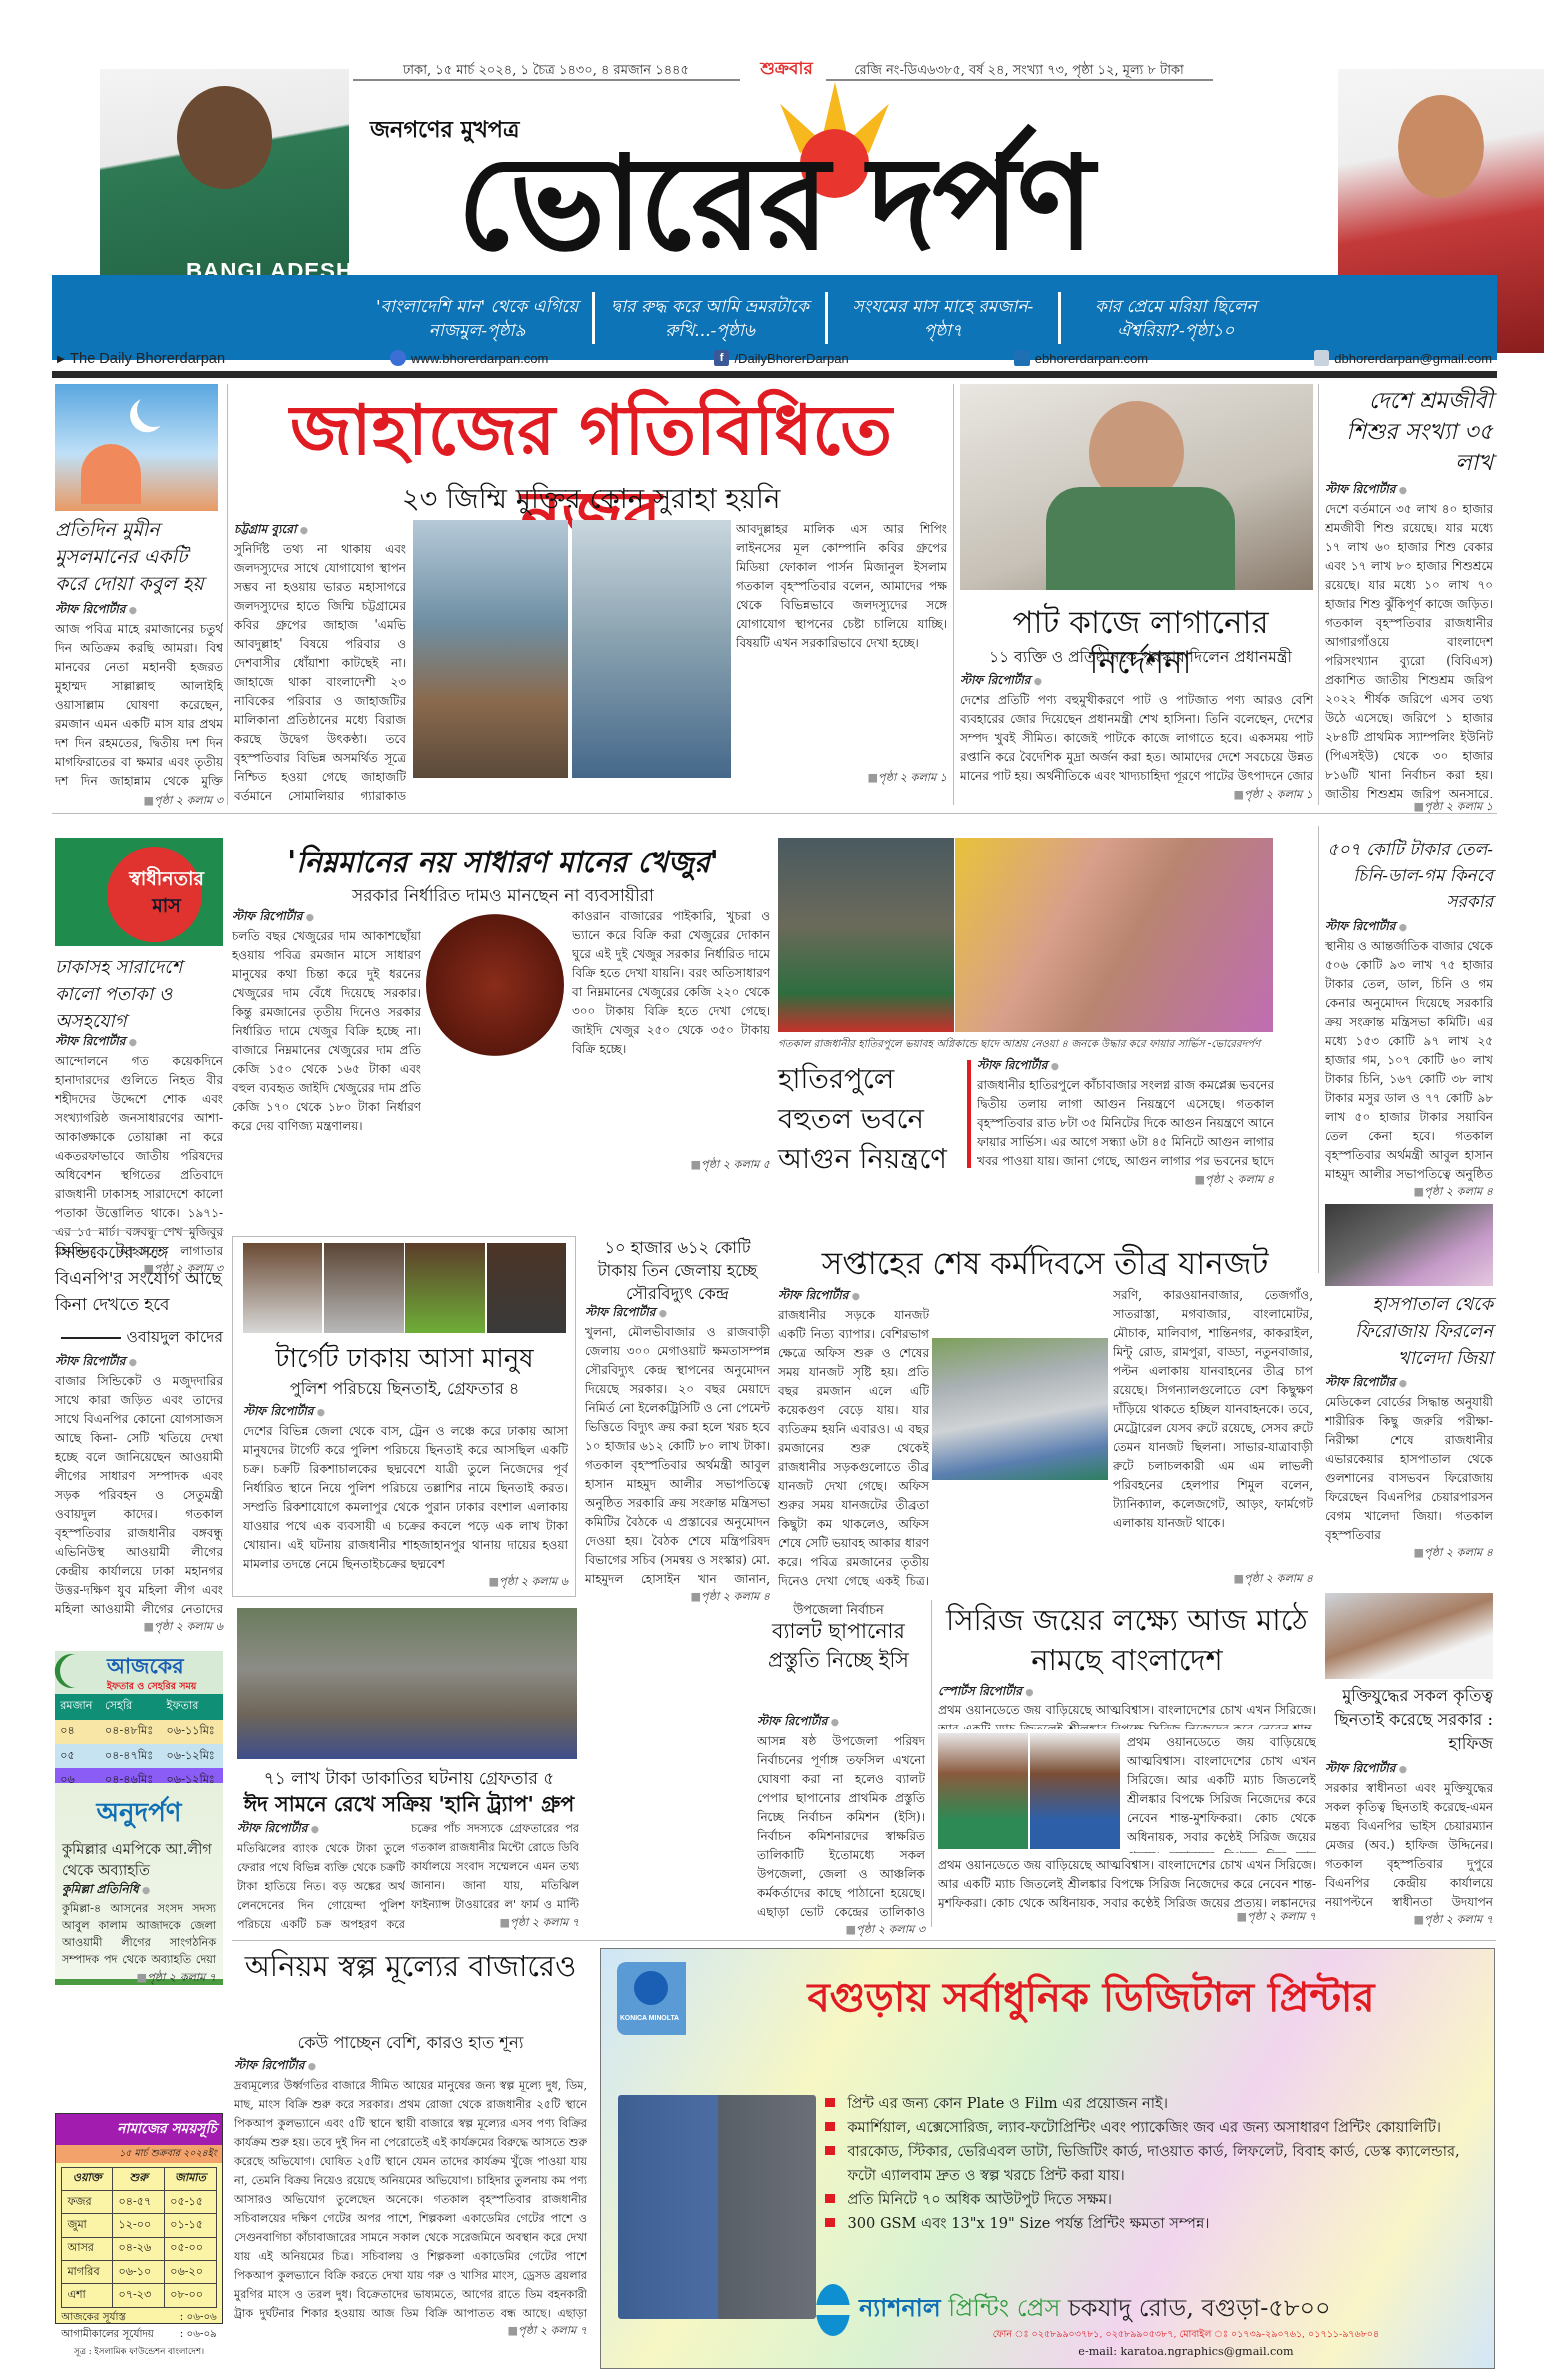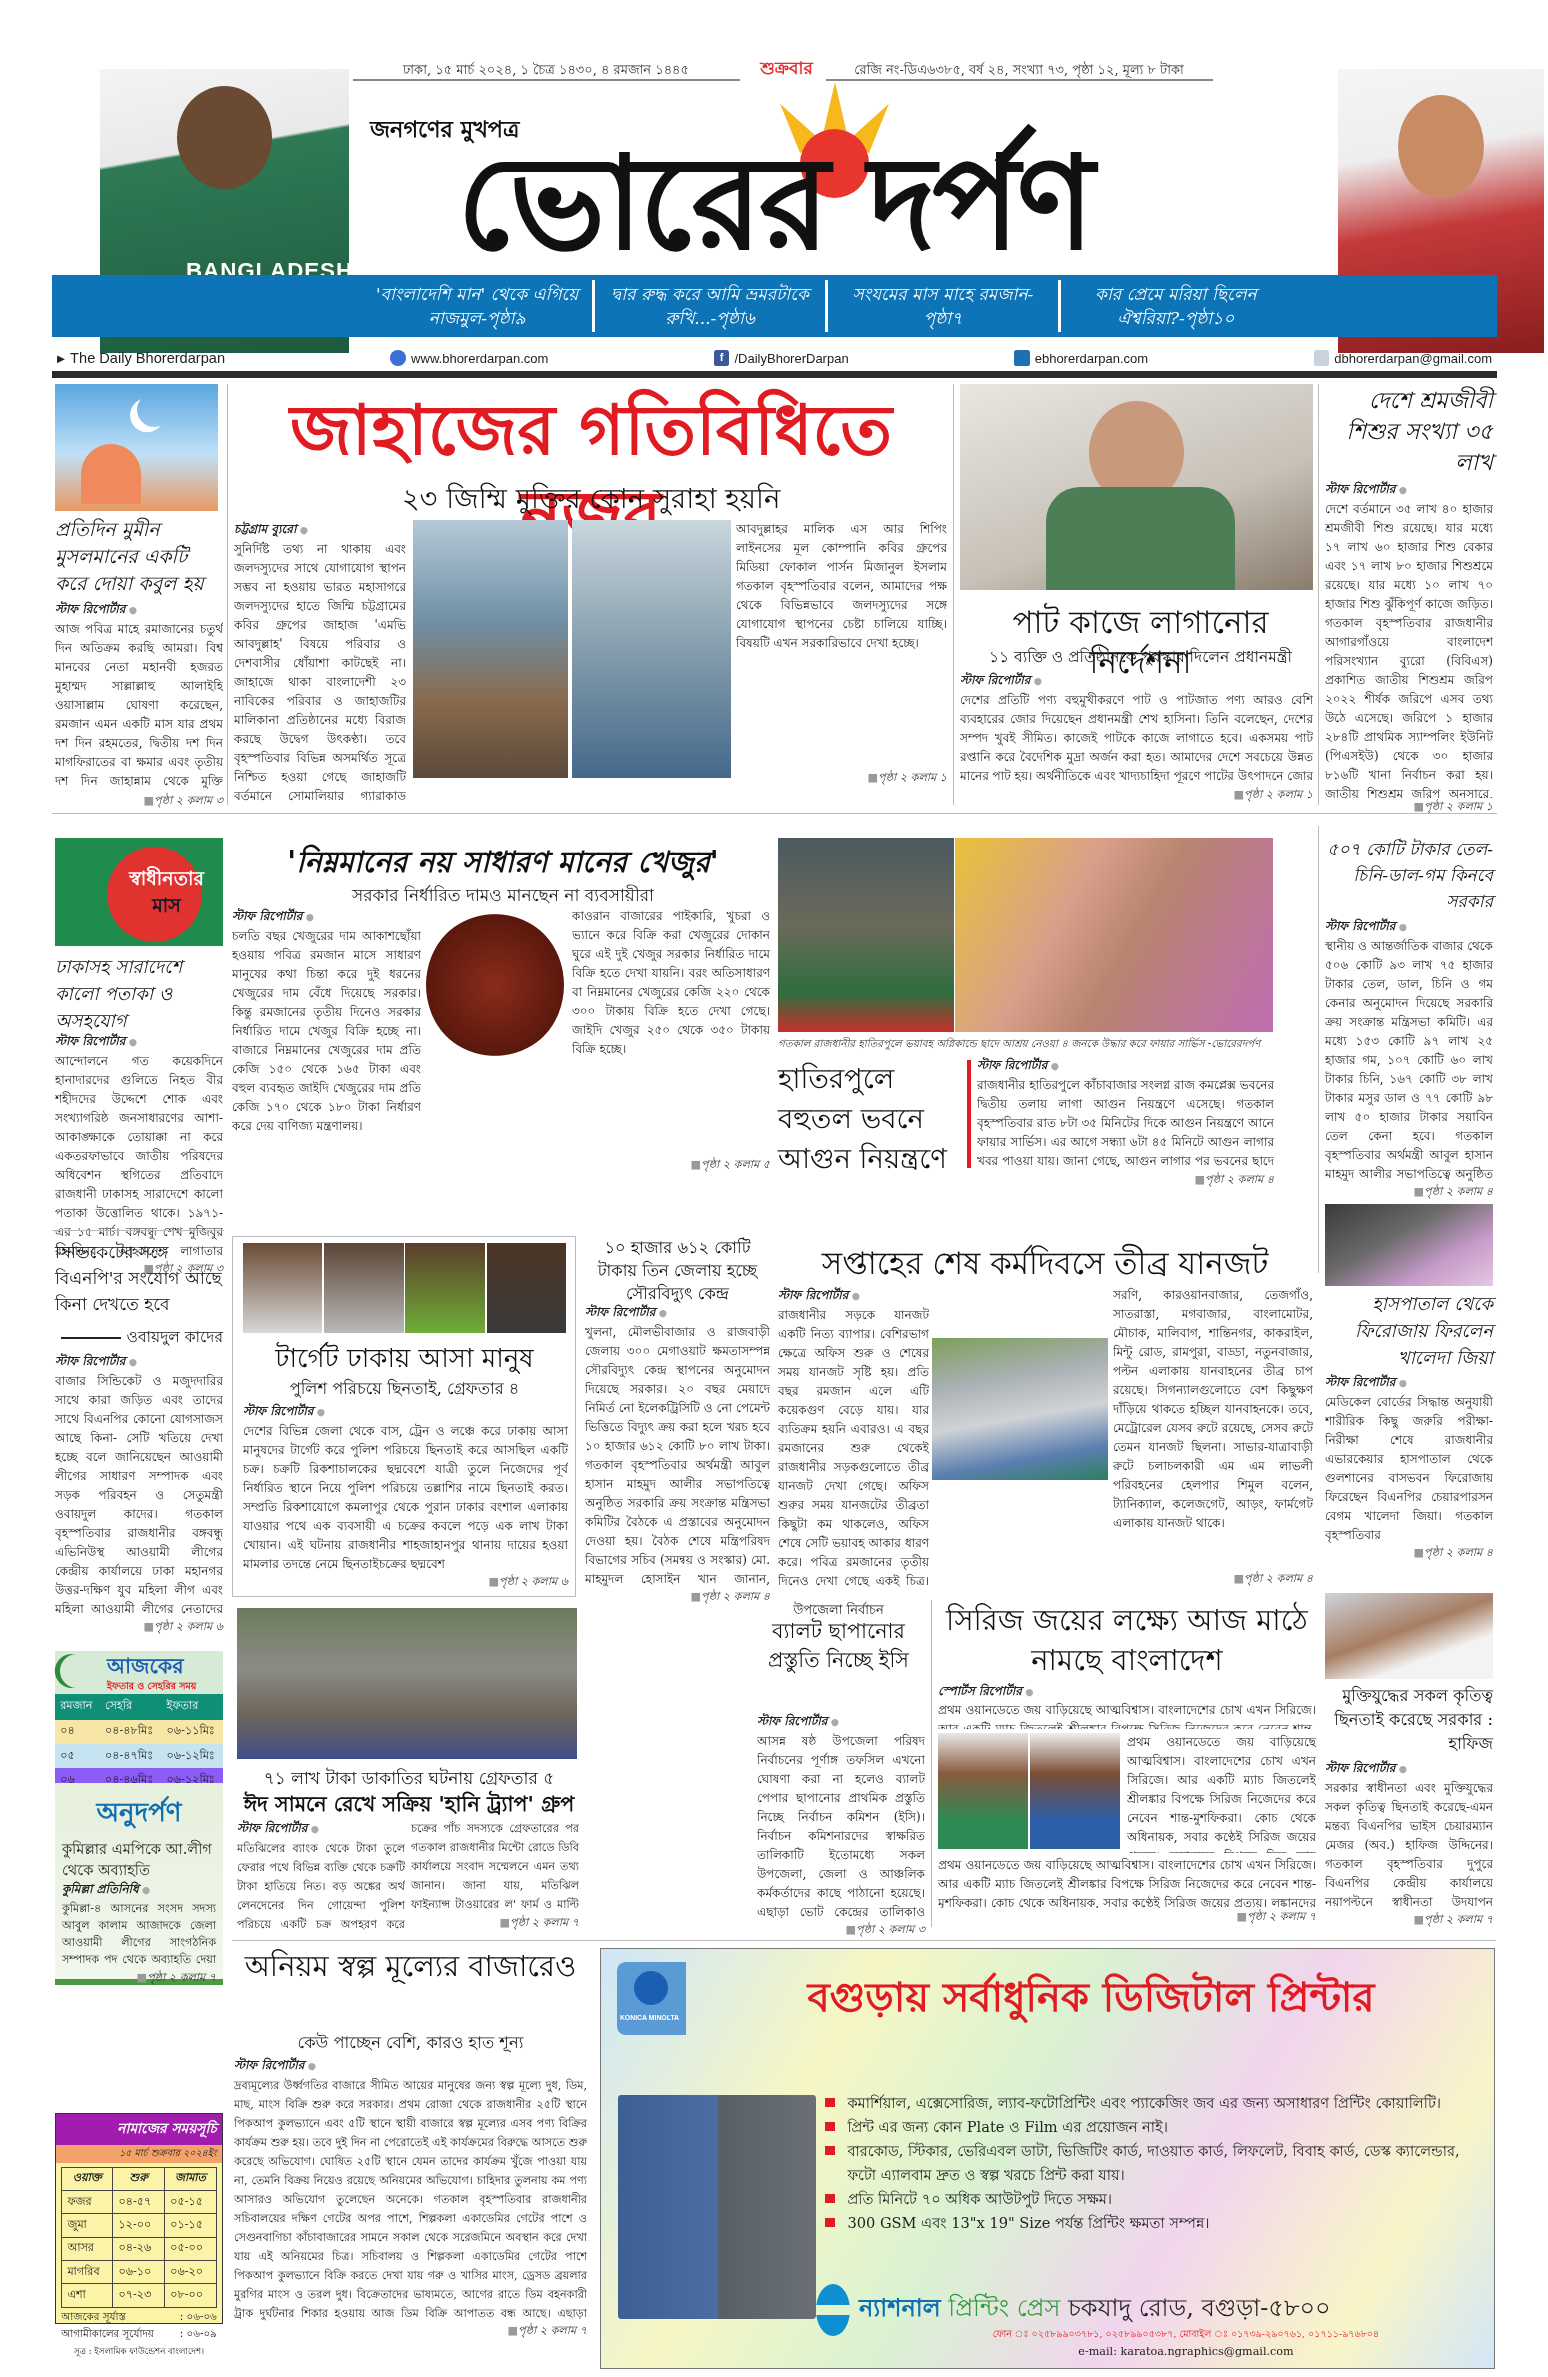--- a/index.html
+++ b/index.html
@@ -75,21 +75,21 @@
 <div class="abs tagline serif" style="left:370px;top:112px;">জনগণের মুখপত্র</div>
 
 <div class="abs" style="left:766px;top:82px;width:138px;height:103px;">
   <div class="abs ray" style="left:57px;top:0;"></div>
   <div class="abs ray" style="left:17px;top:17px;transform:rotate(-35deg);"></div>
   <div class="abs ray" style="left:96px;top:17px;transform:rotate(35deg);"></div>
   <div class="abs sun" style="left:34px;top:47px;width:69px;height:69px;"></div>
 </div>
 <div class="abs brand serif" style="left:344px;top:138px;width:860px;text-align:center;">ভোরের দর্পণ</div>
 
-<div class="abs bluebar serif" style="left:52px;top:275px;width:1445px;height:62px;padding-left:310px;padding-right:206px;">
+<div class="abs bluebar serif" style="left:52px;top:275px;width:1445px;height:85px;padding-left:310px;padding-right:206px;">
   <div class="teaser">'বাংলাদেশি মান' থেকে এগিয়ে নাজমুল-পৃষ্ঠা৯</div>
   <div class="sep"></div>
   <div class="teaser">দ্বার রুদ্ধ করে আমি ভ্রমরটাকে রুখি...-পৃষ্ঠা৬</div>
   <div class="sep"></div>
   <div class="teaser">সংযমের মাস মাহে রমজান-পৃষ্ঠা৭</div>
   <div class="sep"></div>
   <div class="teaser">কার প্রেমে মরিয়া ছিলেন ঐশ্বরিয়া?-পৃষ্ঠা১০</div>
 </div>
 
 <div class="abs linkbar lib" style="left:57px;top:347px;width:1435px;height:22.4px;">
@@ -399,22 +399,22 @@
 </div>
 
 <div class="abs ad" style="left:600px;top:1948px;width:895px;height:421px;">
   <div class="abs" style="left:15.5px;top:13px;width:69px;height:73px;background:#5b9bd5;border-radius:8.6px 0 0 8.6px;">
     <div class="abs" style="left:17px;top:8.6px;width:34px;height:34px;border-radius:50%;background:#1a5fb4;"></div>
     <div class="abs lib" style="left:3.4px;top:52px;width:77px;font-size:6.9px;font-weight:bold;color:#fff;">KONICA MINOLTA</div>
   </div>
   <div class="abs serif" style="left:103px;top:17px;width:774px;text-align:center;font-size:40px;font-weight:bold;color:#e11b22;">বগুড়ায় সর্বাধুনিক ডিজিটাল প্রিন্টার</div>
   <div class="abs" style="left:17px;top:146px;width:198px;height:224px;background:linear-gradient(90deg,#3e5f92 0%,#4c6da3 50%,#595f66 51%,#6b7078 100%);border-radius:3.4px;"></div>
   <ul class="abs serif" style="left:224px;top:142px;width:654px;">
+    <li>প্রিন্ট এর জন্য কোন Plate ও Film এর প্রয়োজন নাই।</li>
     <li>কমার্শিয়াল, এক্সেসোরিজ, ল্যাব-ফটোপ্রিন্টিং এবং প্যাকেজিং জব এর জন্য অসাধারণ প্রিন্টিং কোয়ালিটি।</li>
-    <li>প্রিন্ট এর জন্য কোন Plate ও Film এর প্রয়োজন নাই।</li>
     <li>বারকোড, স্টিকার, ভেরিএবল ডাটা, ভিজিটিং কার্ড, দাওয়াত কার্ড, লিফলেট, বিবাহ কার্ড, ডেস্ক ক্যালেন্ডার, ফটো এ্যালবাম দ্রুত ও স্বল্প খরচে প্রিন্ট করা যায়।</li>
     <li>প্রতি মিনিটে ৭০ অধিক আউটপুট দিতে সক্ষম।</li>
     <li>300 GSM এবং 13"x 19" Size পর্যন্ত প্রিন্টিং ক্ষমতা সম্পন্ন।</li>
   </ul>
   <div class="abs" style="left:215px;top:335px;width:34px;height:52px;border-radius:50%;background:linear-gradient(180deg,#0e8fd1 0 40%,transparent 40% 60%,#0e8fd1 60%);"></div>
   <div class="abs serif" style="left:258px;top:340px;width:628px;font-size:24px;">
     <span style="font-weight:bold;color:#0e6fb4;">ন্যাশনাল</span>
     <span style="color:#2e9b3c;">প্রিন্টিং প্রেস</span>
     <span style="color:#222;">চকযাদু রোড, বগুড়া-৫৮০০</span>
   </div>

